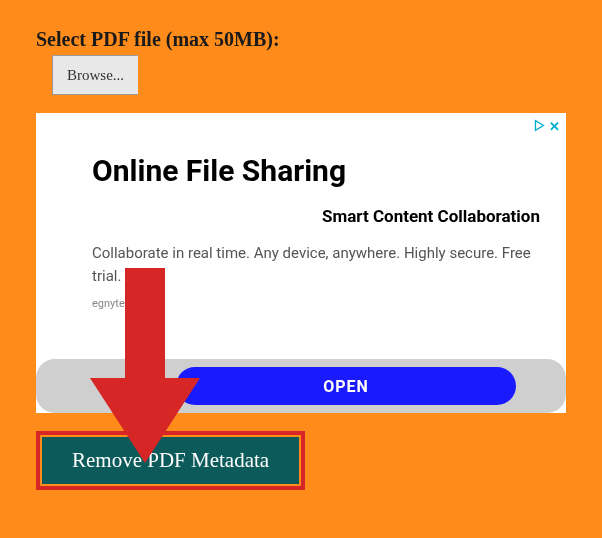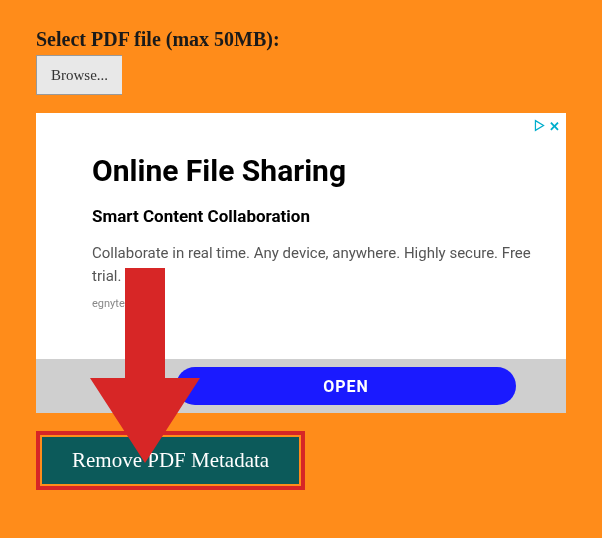--- a/index.html
+++ b/index.html
@@ -27,20 +27,21 @@
       background: #e8e8e8;
       border: 1px solid #999;
       padding: 0 14px;
       font-family: Georgia, serif;
       font-size: 15px;
       cursor: pointer;
       display: flex;
       align-items: center;
       color: #333;
       border-right: none;
+      margin-left: 16px;
     }
     .filename {
       flex: 1;
       background: #fff;
       border: 1px solid #999;
       padding: 0 12px;
       font-family: Georgia, serif;
       font-size: 15px;
       display: flex;
       align-items: center;
@@ -79,20 +80,21 @@
       color: #000;
       margin-bottom: 18px;
       font-family: Roboto, Arial, sans-serif;
     }
     .ad-subtitle {
       font-size: 17px;
       font-weight: 700;
       color: #000;
       margin-bottom: 16px;
       font-family: Roboto, Arial, sans-serif;
+      text-align: right;
     }
     .ad-body {
       font-size: 15px;
       color: #555;
       line-height: 1.5;
       margin-bottom: 10px;
       font-family: Roboto, Arial, sans-serif;
     }
     .ad-source {
       font-size: 11px;
@@ -103,20 +105,21 @@
       position: absolute;
       bottom: 0;
       left: 0;
       right: 0;
       height: 54px;
       background: #cfcfcf;
       display: flex;
       align-items: center;
       justify-content: center;
       padding-left: 90px;
+      border-radius: 19px;
     }
     .open-btn {
       background: #1a1aff;
       color: #fff;
       border: none;
       border-radius: 22px;
       width: 340px;
       height: 38px;
       font-size: 16px;
       font-weight: 700;

